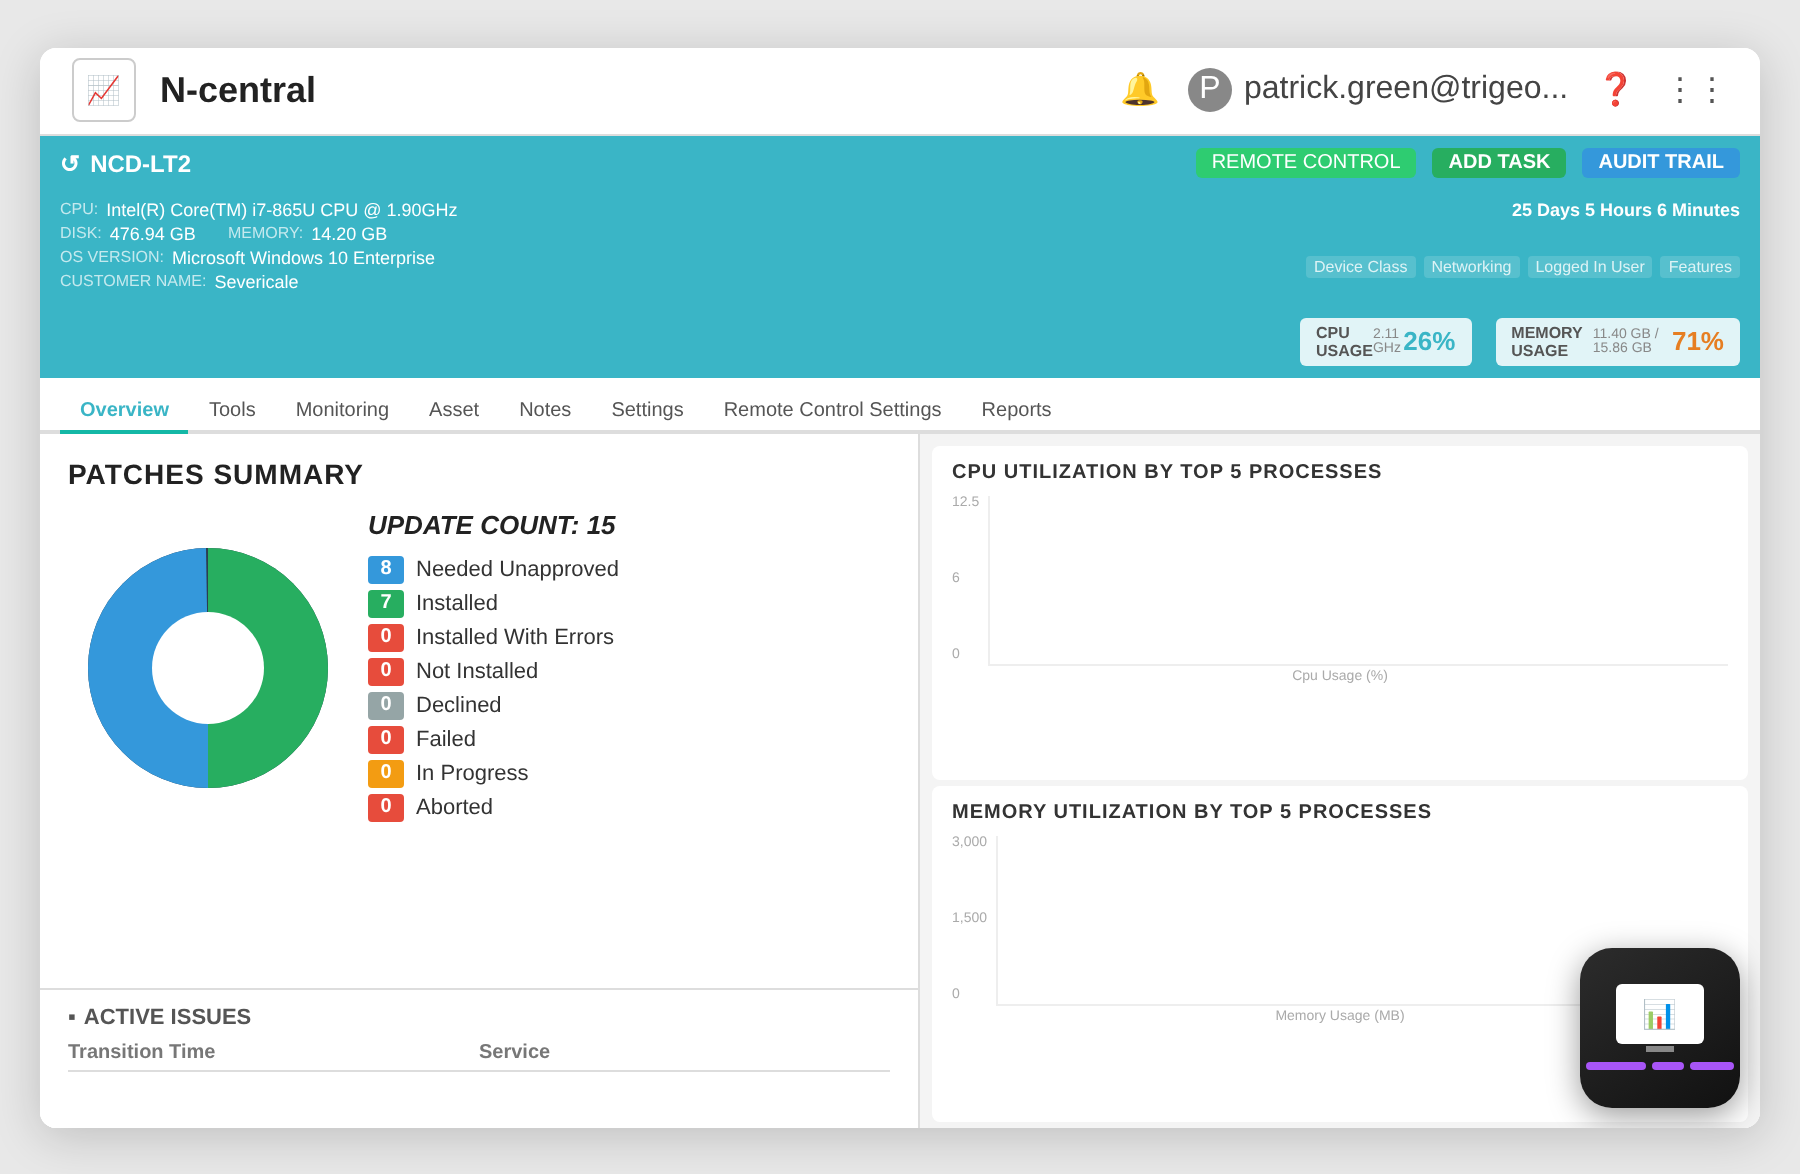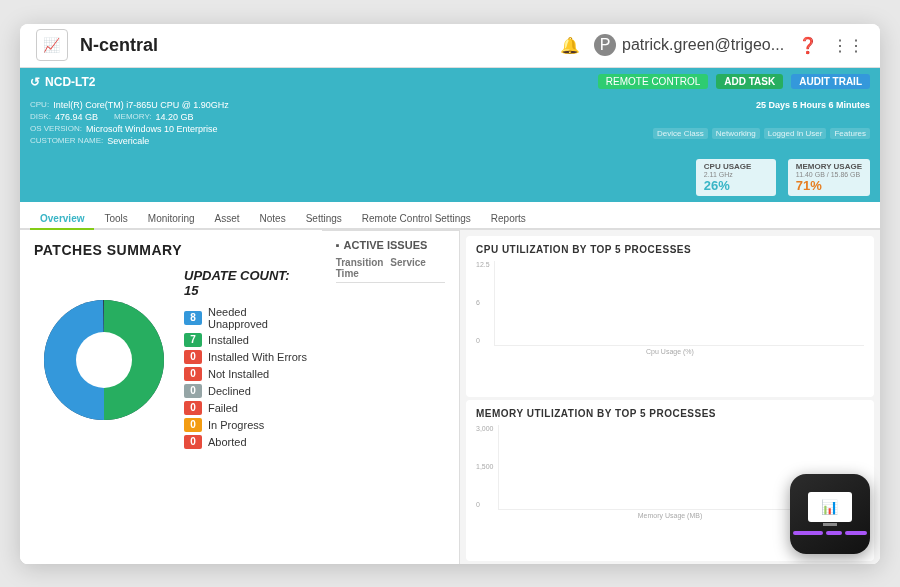--- a/index.html
+++ b/index.html
@@ -189,22 +189,22 @@
       border-radius: 2px;
       padding: 1px 4px;
     }
     .usage-bars {
       display: flex;
       gap: 12px;
       margin-top: 2px;
     }
     .usage-bar-item {
       display: flex;
-      flex-direction: column;
-      align-items: flex-start;
+      flex-direction: row;
+      align-items: center;
       background: rgba(255,255,255,0.85);
       border-radius: 3px;
       padding: 3px 8px;
       min-width: 80px;
     }
     .usage-bar-label { font-size: 8px; color: #555; font-weight: bold; text-transform: uppercase; }
     .usage-bar-sub { font-size: 7px; color: #888; }
     .usage-bar-value { font-size: 16px; font-weight: bold; color: #e67e22; }
 
     
@@ -221,38 +221,38 @@
       padding: 4px 10px;
       font-size: 10px;
       color: #555;
       cursor: pointer;
       border-bottom: 2px solid transparent;
       margin-bottom: -2px;
       white-space: nowrap;
     }
     .nav-tab.active {
       color: #3ab5c6;
-      border-bottom: 2px solid #84cc16;
+      border-bottom: 2px solid #14b8a6;
       font-weight: bold;
     }
 
     
     .content-area {
       flex: 1;
       display: flex;
       gap: 0;
       background: #f4f4f4;
       overflow: hidden;
     }
 
     
     .left-panels {
       width: 440px;
       display: flex;
-      flex-direction: row;
+      flex-direction: column;
       gap: 0;
       background: #fff;
       border-right: 1px solid #ddd;
     }
 
     
     .patches-summary {
       flex: 1;
       padding: 12px 14px;
       background: #fff;

